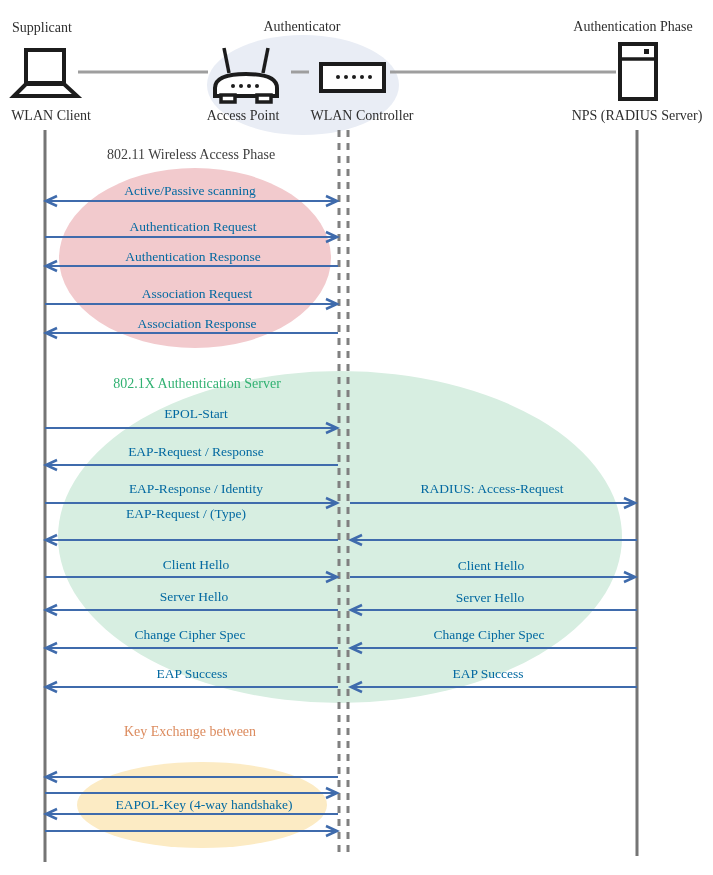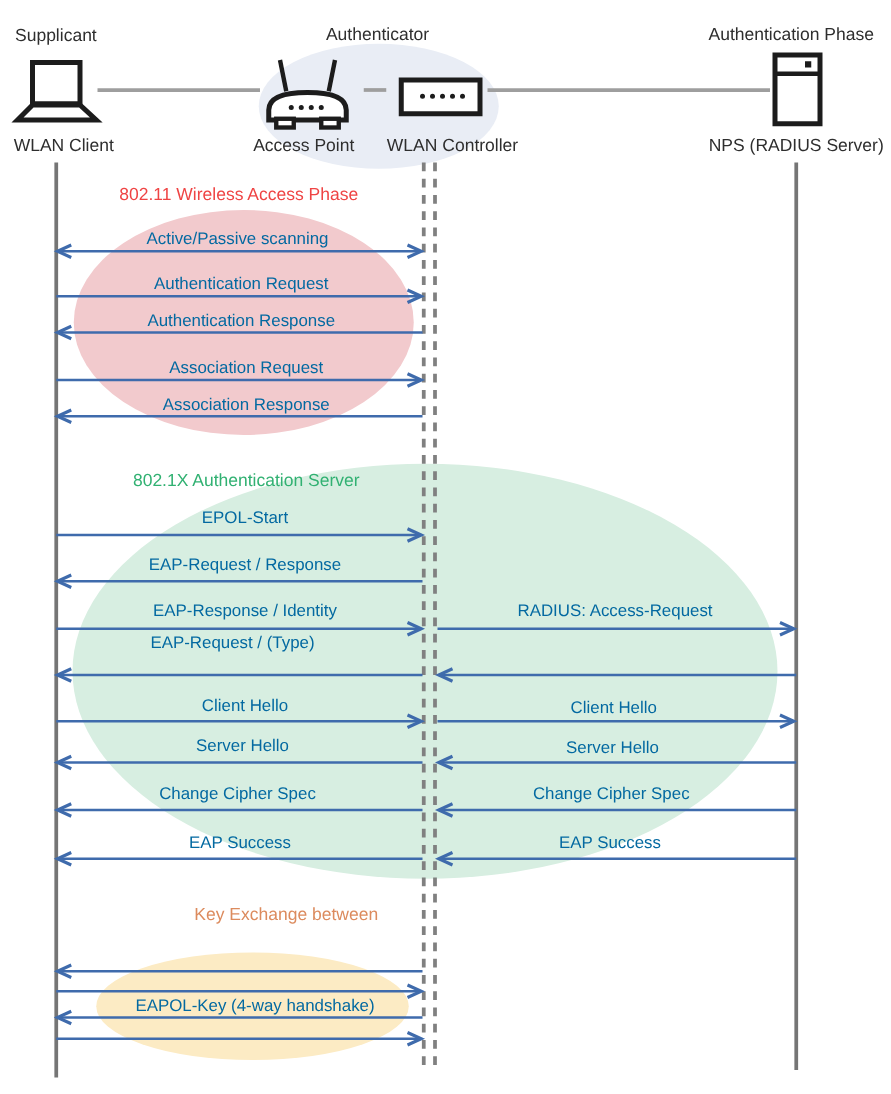--- a/index.html
+++ b/index.html
@@ -1,26 +1,26 @@
 <!DOCTYPE html>
 <html><head>
 <meta charset="utf-8">
 <style>
   html,body{margin:0;padding:0;background:#fff;}
   .canvas{position:relative;width:713px;height:875px;background:#ffffff;
-          font-family:Liberation Sans, sans-serif;overflow:hidden;}
+          font-family:Liberation Serif, serif;overflow:hidden;}
   svg{position:absolute;left:0;top:0;}
   .lbl{position:absolute;transform:translateX(-50%);white-space:nowrap;
        font-size:13.5px;color:#0369a1;}
   .role,.dev{font-size:14px;color:#2e2e2e;}
   .noshift{transform:none;}
   .ph{font-size:14px;}
-  .ph-red{color:#ef4444;}
+  .ph-red{color:#404040;}
   .ph-green{color:#31B172;}
-  .ph-orange{color:#DC8B5E;line-height:19px;margin-left:39px;}
+  .ph-orange{color:#DC8B5E;line-height:19px;}
   
   .al{stroke:#3F6BAC;stroke-width:2;fill:none;}
   .ah{stroke:#3F6BAC;stroke-width:2.5;fill:none;stroke-linejoin:miter;}
   .life{stroke:#757575;stroke-width:3;}
   .dashl{stroke:#808080;stroke-width:3;stroke-dasharray:7 6;fill:none;}
   .toplink{stroke:#9E9E9E;stroke-width:3;}
   .icon{stroke:#1C1C1C;stroke-width:4;fill:#fff;}
   .icon3{stroke:#1C1C1C;stroke-width:3.5;fill:#fff;}
   .dot{fill:#1C1C1C;stroke:none;}
 </style>

